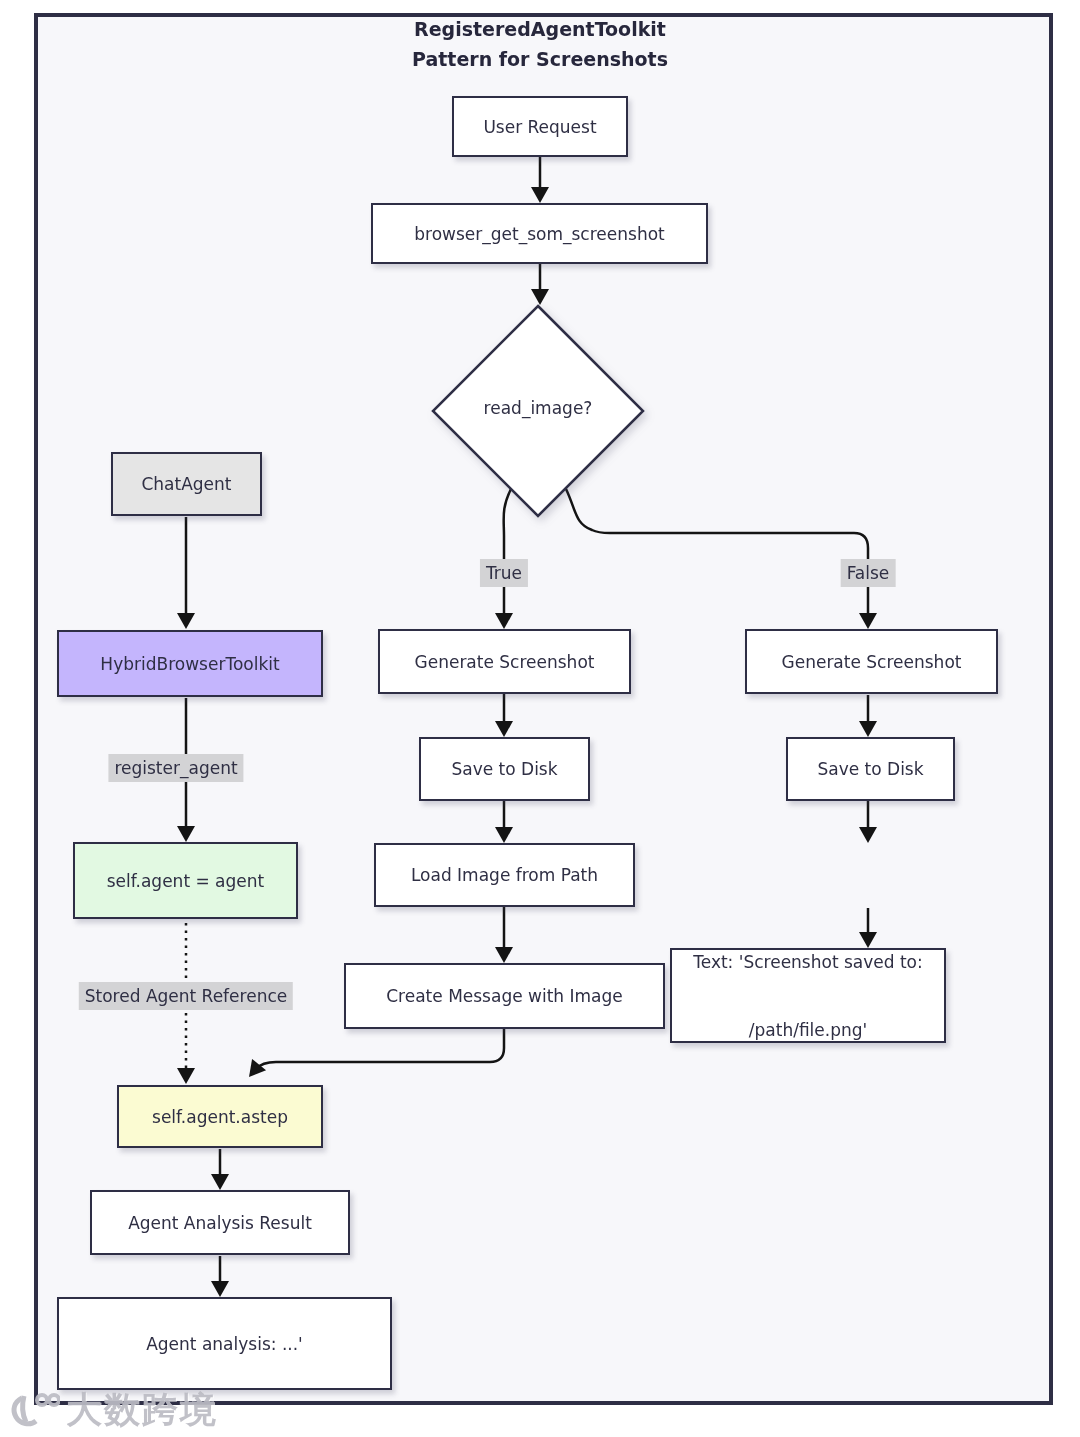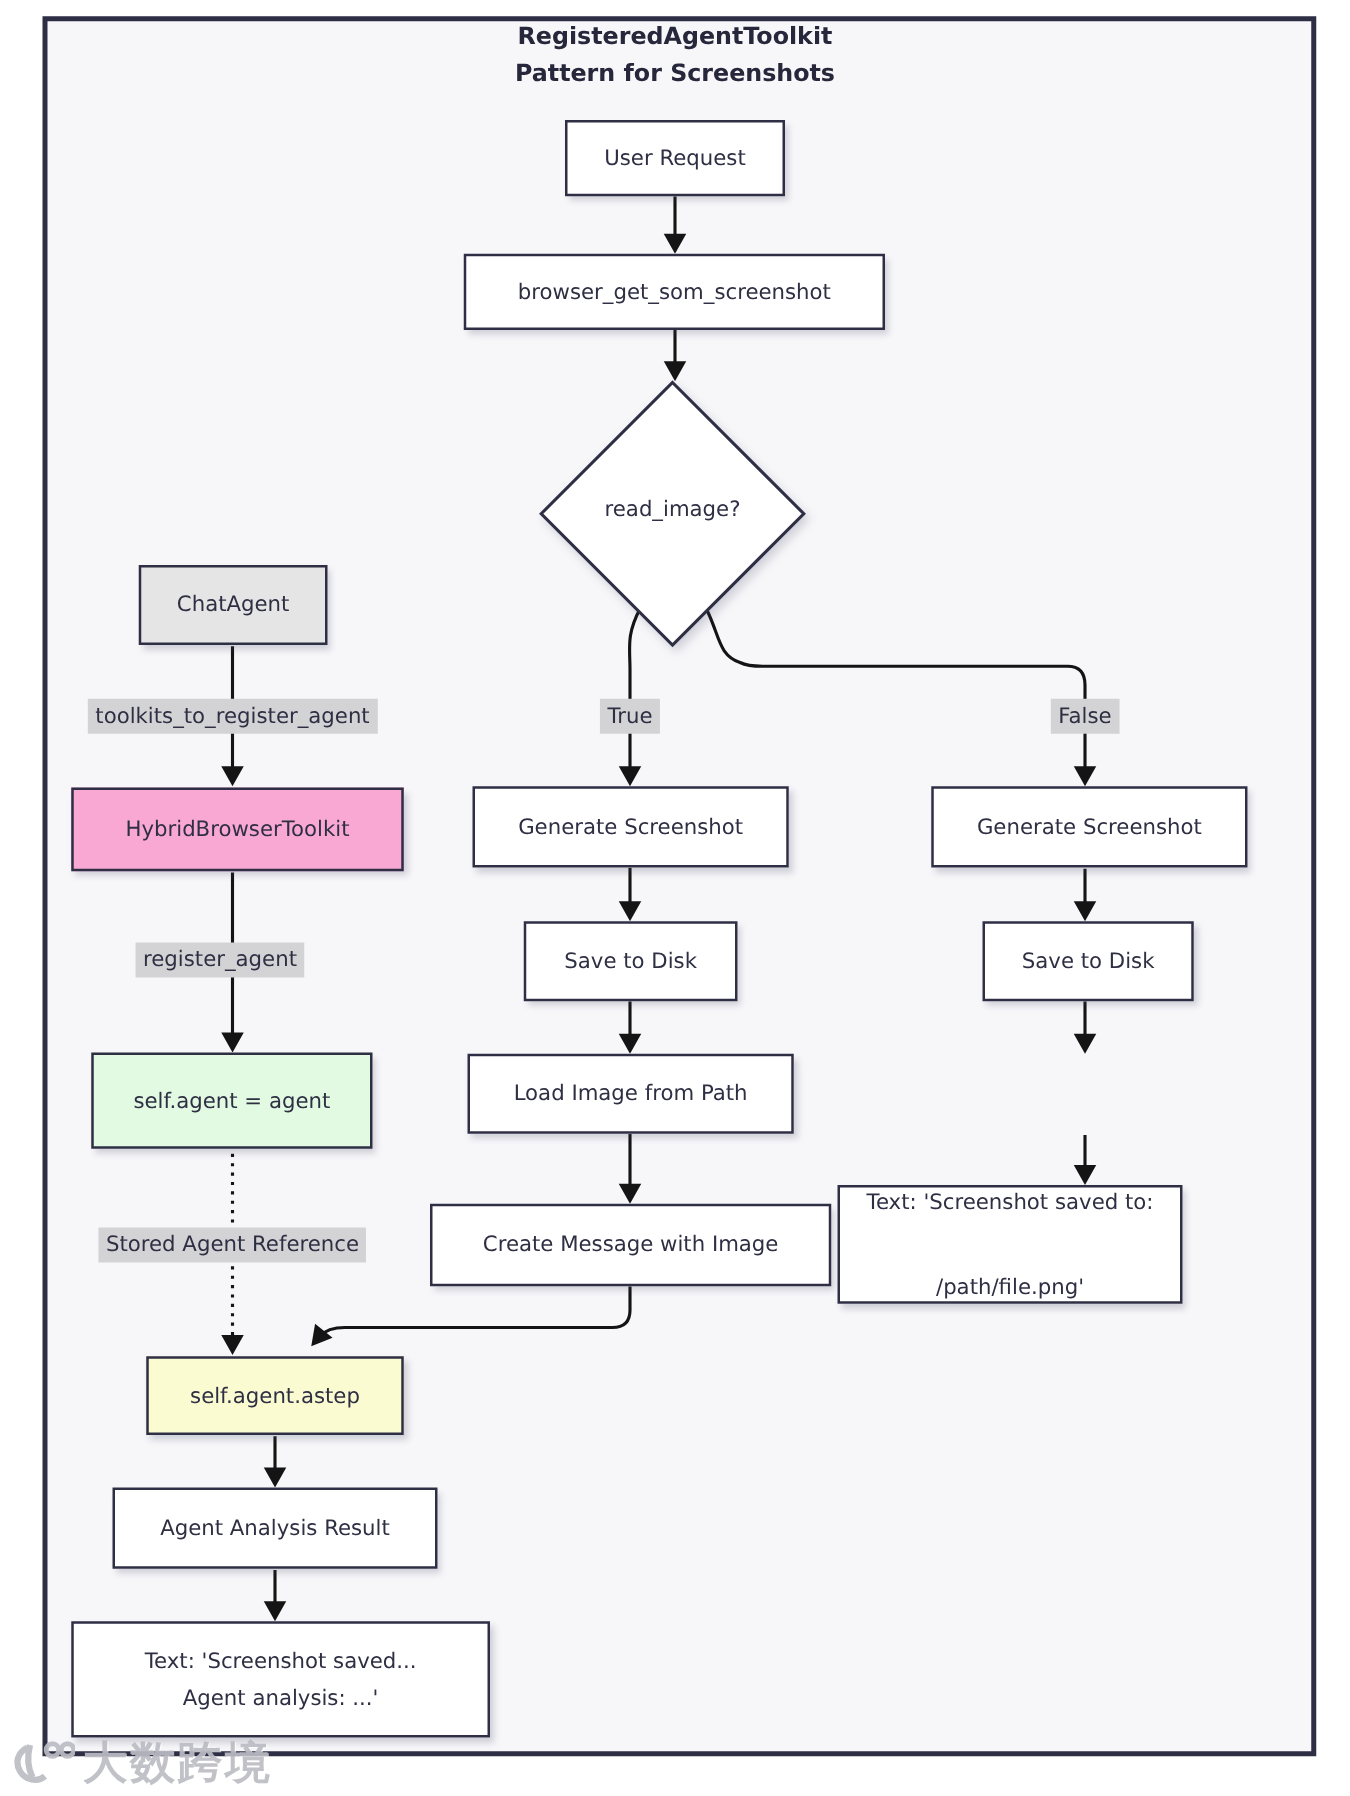--- a/index.html
+++ b/index.html
@@ -101,42 +101,40 @@
 
     <polygon points="538,306 643,411 538,516 433,411" fill="#ffffff" stroke="#2e2e45" stroke-width="2.5" style="filter:drop-shadow(3px 4px 4px rgba(70,70,95,0.22))"></polygon>
   </svg>
 
   <div class="diamond-label">read_image?</div>
 
   <div class="node" style="left:452px;top:96px;width:176px;height:61px;">User Request</div>
   <div class="node" style="left:371px;top:203px;width:337px;height:61px;">browser_get_som_screenshot</div>
 
   <div class="node" style="left: 111px; top: 452px; width: 151px; height: 64px; background: #e5e5e5;">ChatAgent</div>
-  <div class="node" style="left: 57px; top: 630px; width: 266px; height: 67px; background: #f9a8d4;">HybridBrowserToolkit</div>
+  <div class="node" style="left: 57px; top: 630px; width: 266px; height: 67px; background: #c4b5fd;">HybridBrowserToolkit</div>
   <div class="node" style="left: 73px; top: 842px; width: 225px; height: 77px; background: rgb(226, 249, 226);">self.agent = agent</div>
   <div class="node" style="left: 117px; top: 1085px; width: 206px; height: 63px; background: rgb(251, 251, 210); text-align: right;">self.agent.astep</div>
   <div class="node" style="left:90px;top:1190px;width:260px;height:65px;">Agent Analysis Result</div>
   <div class="node twolines" style="left:57px;top:1297px;width:335px;height:93px;">
-    <div>Text: 'Screenshot saved...</div>
     <div>Agent analysis: ...'</div>
   </div>
 
   <div class="node" style="left:378px;top:629px;width:253px;height:65px;">Generate Screenshot</div>
   <div class="node" style="left:419px;top:737px;width:171px;height:64px;">Save to Disk</div>
   <div class="node" style="left:374px;top:843px;width:261px;height:64px;">Load Image from Path</div>
   <div class="node" style="left:344px;top:963px;width:321px;height:66px;">Create Message with Image</div>
 
   <div class="node" style="left:745px;top:629px;width:253px;height:65px;">Generate Screenshot</div>
   <div class="node" style="left:786px;top:737px;width:169px;height:64px;">Save to Disk</div>
   <div class="node twolines" style="left:670px;top:948px;width:276px;height:95px;gap:38px;">
     <div>Text: 'Screenshot saved to:</div>
     <div>/path/file.png'</div>
   </div>
 
-  <div class="edge-label" style="left:186px;top:573px;">toolkits_to_register_agent</div>
   <div class="edge-label" style="left:176px;top:768px;">register_agent</div>
   <div class="edge-label" style="left:186px;top:996px;">Stored Agent Reference</div>
   <div class="edge-label" style="left:504px;top:573px;">True</div>
   <div class="edge-label" style="left:868px;top:573px;">False</div>
 
   <div id="watermark">
     <svg width="52" height="42" viewBox="0 0 52 42">
       <g stroke="#bcbcc4" stroke-width="5" fill="none">
         <path d="M14,8 C6,12 4,20 8,27 C12,34 22,36 28,31"></path>
         <path d="M16,6 C14,14 14,24 18,32"></path>

